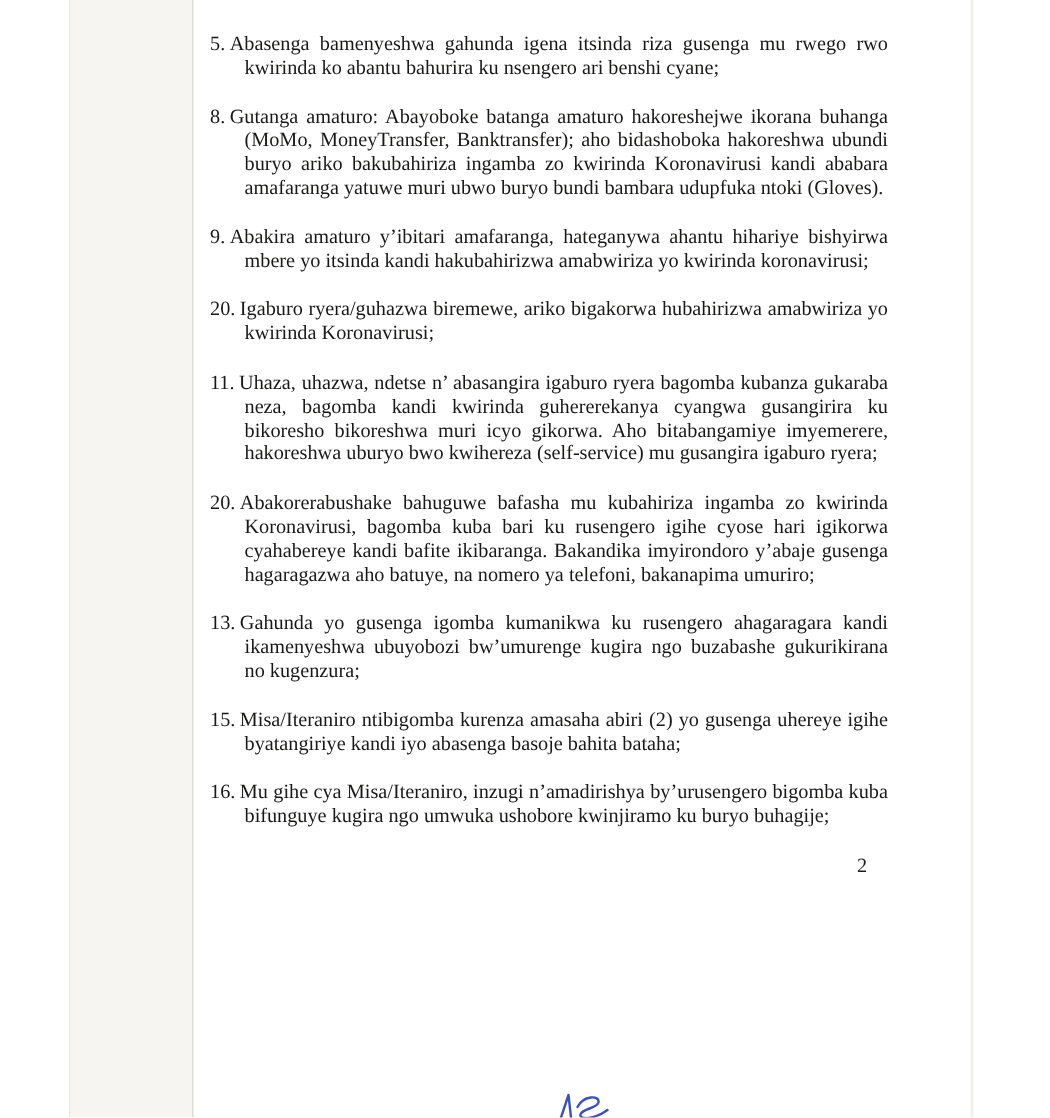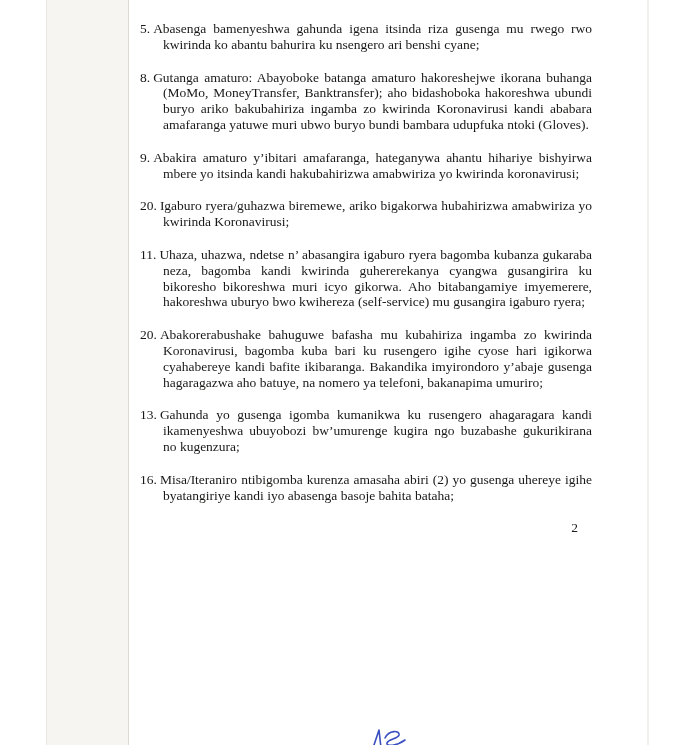--- a/index.html
+++ b/index.html
@@ -118,23 +118,26 @@
   <div class="doc-item">
     <p><span class="item-number">20.</span><span>Abakorerabushake bahuguwe bafasha mu kubahiriza ingamba zo kwirinda Koronavirusi, bagomba kuba bari ku rusengero igihe cyose hari igikorwa cyahabereye kandi bafite ikibaranga. Bakandika imyirondoro y’abaje gusenga hagaragazwa aho batuye, na nomero ya telefoni, bakanapima umuriro;</span></p>
   </div>
 
   <div class="doc-item">
     <p><span class="item-number">13.</span><span>Gahunda yo gusenga igomba kumanikwa ku rusengero ahagaragara kandi ikamenyeshwa ubuyobozi bw’umurenge kugira ngo buzabashe gukurikirana no kugenzura;</span></p>
   </div>
 
 
   <div class="doc-item">
-    <p><span class="item-number">16.</span><span>Misa/Iteraniro ntibigomba kurenza amasaha abiri (2) yo gusenga uhereye igihe byatangiriye kandi iyo abasenga basoje bahita bataha;</span></p>
+    <p><span class="item-number">15.</span><span>Misa/Iteraniro ntibigomba kurenza amasaha abiri (2) yo gusenga uhereye igihe byatangiriye kandi iyo abasenga basoje bahita bataha;</span></p>
   </div>
 
+  <div class="doc-item">
+    <p><span class="item-number">16.</span><span>Mu gihe cya Misa/Iteraniro, inzugi n’amadirishya by’urusengero bigomba kuba bifunguye kugira ngo umwuka ushobore kwinjiramo ku buryo buhagije;</span></p>
+  </div>
 </div>
 
   <div class="page-number">2</div>
 </div>
 
 <svg class="signature" viewBox="0 0 38 26" xmlns="http://www.w3.org/2000/svg">
   <g fill="none" stroke="#3a4fc0" stroke-width="1.6" stroke-linecap="round" stroke-linejoin="round">
     <path d="M3 23 L9 5 L11 23"></path>
     <path d="M15 13 C 19 5, 30 5, 29 10 C 28 14, 18 14, 17 18 C 16 22, 27 21, 35 15"></path>
   </g>

